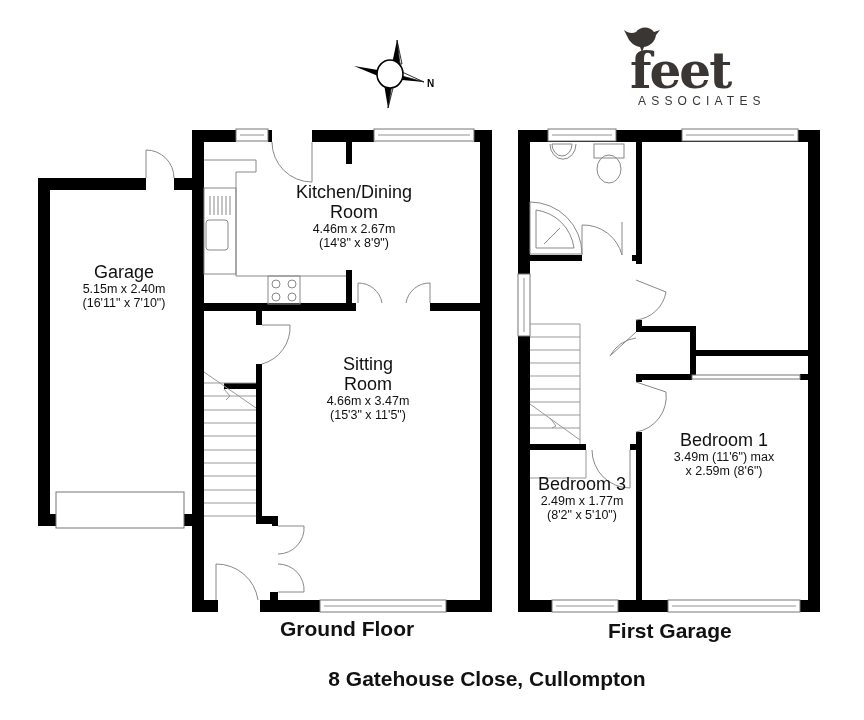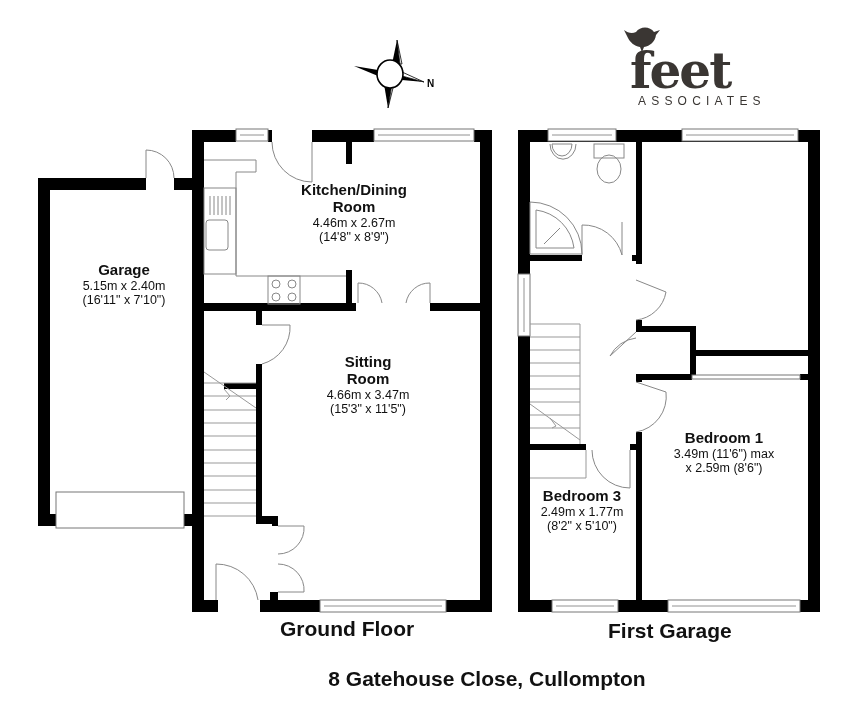--- a/index.html
+++ b/index.html
@@ -1,20 +1,20 @@
 <!DOCTYPE html>
 <html><head>
 <meta charset="utf-8">
 <style>
   html, body { margin:0; padding:0; background:#ffffff; }
   body { width:864px; height:720px; position:relative; overflow:hidden; font-family:"Liberation Sans", sans-serif; color:#111; }
   .canvas { position:absolute; left:0; top:0; width:864px; height:720px; }
   svg.plan { position:absolute; left:0; top:0; }
   .lbl { position:absolute; text-align:center; line-height:1.12; transform:translateX(-50%); white-space:nowrap; }
-  .room-name { font-weight:bold; font-size:15px; display:block; }
+  .room-name { font-weight:normal; font-size:18px; display:block; }
   .room-dim { font-size:12.5px; display:block; }
   .floor-title { position:absolute; font-weight:bold; font-size:21px; white-space:nowrap;margin-left:8px; }
   .total { position:absolute; left:487px; top:647px; transform:translateX(-50%); font-size:15.5px; white-space:nowrap; }
   .address { position:absolute; left:487px; top:667px; transform:translateX(-50%); font-weight:bold; font-size:21px; white-space:nowrap; }
   .logo { position:absolute; left:622px; top:24px; width:140px; height:82px; }
   .logo-word { position:absolute; left:8px; top:22px; font-family:"DejaVu Serif", serif; font-weight:bold; font-size:50px; letter-spacing:-2px; color:#3a3633; line-height:1; }
   .logo-sub { position:absolute; left:8px; top:70px; font-size:12px; letter-spacing:5.2px; color:#3a3633;margin-left:8px; }
   .compass { position:absolute; left:350px; top:36px; width:90px; height:76px; }
 </style>
 </head>
@@ -239,21 +239,21 @@
     <span class="room-dim">(15'3" x 11'5")</span>
   </div>
 
 
   <div class="lbl" style="left:724px; top:430px;">
     <span class="room-name">Bedroom 1</span>
     <span class="room-dim">3.49m (11'6") max</span>
     <span class="room-dim">x 2.59m (8'6")</span>
   </div>
 
-  <div class="lbl" style="left:582px; top:488px;">
+  <div class="lbl" style="left:582px; top:474px;">
     <span class="room-name">Bedroom 3</span>
     <span class="room-dim">2.49m x 1.77m</span>
     <span class="room-dim">(8'2" x 5'10")</span>
   </div>
 
   <div class="floor-title" style="left:272px; top:617px;">Ground Floor</div>
   <div class="floor-title" style="left:600px; top:619px;">First Garage</div>
 
   <div class="address">8 Gatehouse Close, Cullompton</div>
 </div>

